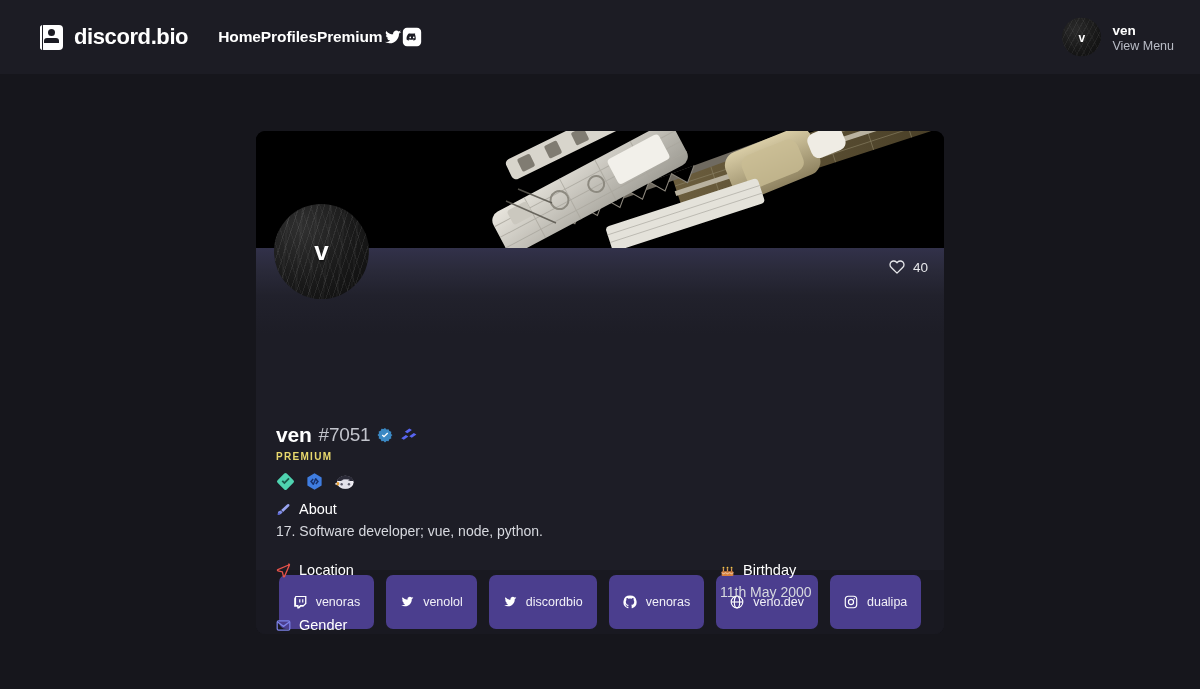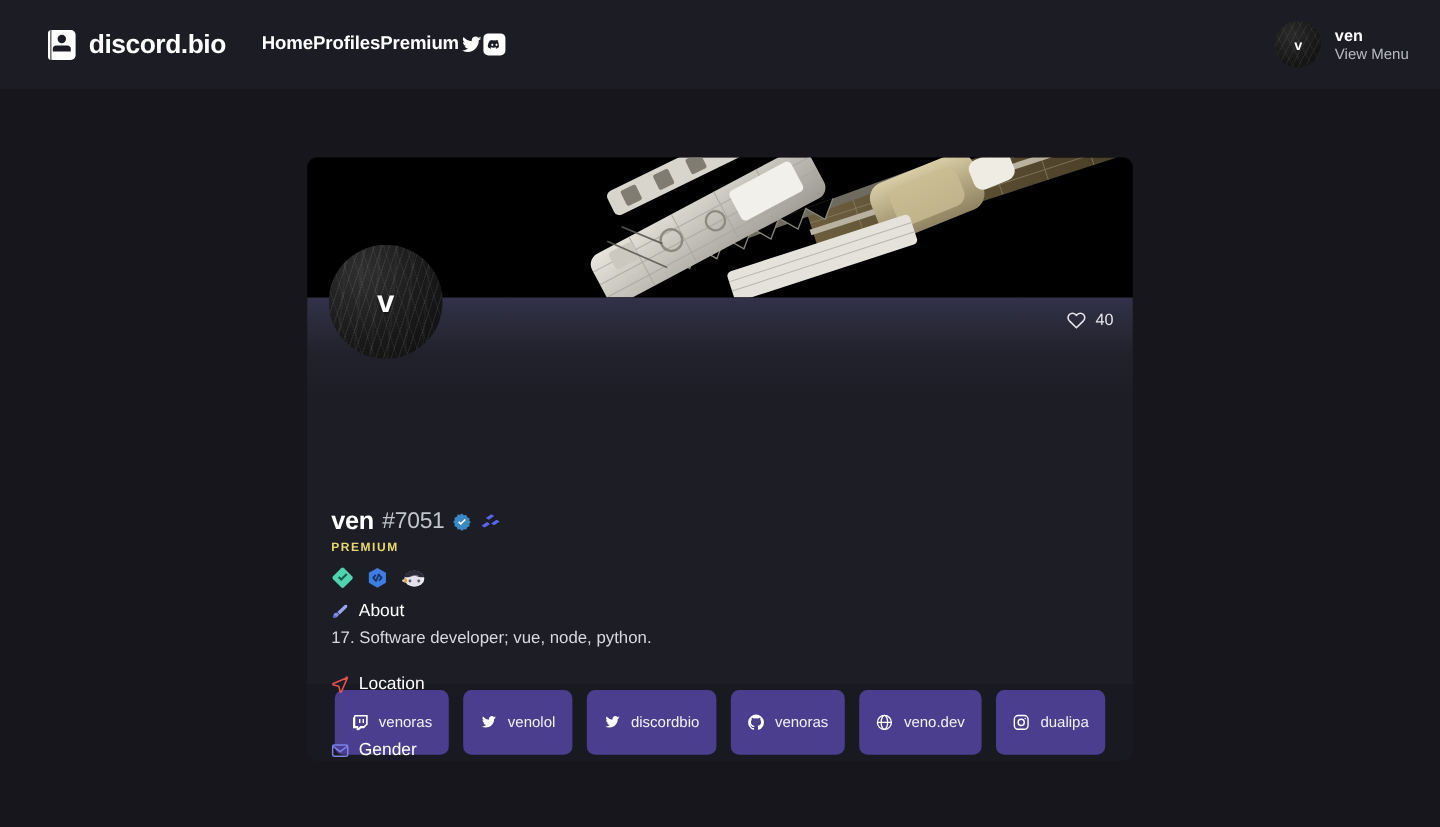--- a/index.html
+++ b/index.html
@@ -107,21 +107,21 @@
       radial-gradient(ellipse at 30% 25%, #303030 0%, #191919 55%, #0d0d0d 100%);
     display: flex; align-items: center; justify-content: center;
   }
   .avatar-big span {
     color: #ffffff; font-size: 26px; font-weight: bold;
     text-shadow: 0 1px 3px rgba(0,0,0,.7);
   }
 
   .likes {
     position: absolute; right: 16px; top: 11px;
-    display: flex; gap: 8px;
+    display: flex; align-items: center; gap: 8px;
     color: #e6e7ea; font-size: 13.5px;
     cursor: pointer;
   }
 
   .identity { position: absolute; left: 20px; top: 175px; }
   .name-row { display: flex; align-items: center; gap: 7px; }
   .uname { color: #ffffff; font-size: 21px; font-weight: bold; letter-spacing: -0.2px; }
   .udisc { color: #c2c4cc; font-size: 19px; font-weight: normal; letter-spacing: -0.2px; }
   .premium-tag {
     color: #e9d96d; font-size: 10px; font-weight: bold;
@@ -363,20 +363,36 @@
             <svg width="15" height="15" viewBox="0 0 24 24">
               <path d="M21.2 2.8L2.9 10.6c-.9.4-.8 1.7.2 1.9l7.1 1.6 1.6 7.1c.2 1 1.5 1.1 1.9.2l7.8-18.3c.3-.7-.5-1.5-1.3-1.3z" fill="none" stroke="#e5524a" stroke-width="2.1" stroke-linejoin="round"></path>
             </svg>
             <span>Location</span>
           </div>
         </div>
 
         <div class="field">
         </div>
 
+        <div class="field third">
+          <div class="sec-head">
+            <svg width="15" height="15" viewBox="0 0 24 24">
+              <rect x="2.6" y="13.2" width="18.8" height="7.4" rx="1.6" fill="#d9813c"></rect>
+              <path d="M2.6 15.6c1.6 0 1.6 1.6 3.2 1.6s1.6-1.6 3.1-1.6 1.6 1.6 3.1 1.6 1.6-1.6 3.2-1.6 1.6 1.6 3.1 1.6 1.6-1.6 3.1-1.6" fill="none" stroke="#f0ede4" stroke-width="1.1"></path>
+              <rect x="4.5" y="9.2" width="2" height="4" fill="#e09650"></rect>
+              <rect x="11" y="9.2" width="2" height="4" fill="#e09650"></rect>
+              <rect x="17.5" y="9.2" width="2" height="4" fill="#e09650"></rect>
+              <circle cx="5.5" cy="7.6" r="1.5" fill="#f2c14b"></circle>
+              <circle cx="12" cy="7.6" r="1.5" fill="#f2c14b"></circle>
+              <circle cx="18.5" cy="7.6" r="1.5" fill="#f2c14b"></circle>
+            </svg>
+            <span>Birthday</span>
+          </div>
+          <div class="sec-val">11th May 2000</div>
+        </div>
       </div>
 
       <div class="section email-sec">
         <div class="sec-head">
           <svg width="15" height="15" viewBox="0 0 24 24">
             <rect x="1.9" y="4.6" width="20.2" height="14.8" rx="2.2" fill="none" stroke="#7c82e8" stroke-width="2"></rect>
             <path d="M2.6 6.4l9.4 7 9.4-7" fill="none" stroke="#7c82e8" stroke-width="2" stroke-linecap="round" stroke-linejoin="round"></path>
           </svg>
           <span>Gender</span>
         </div>

